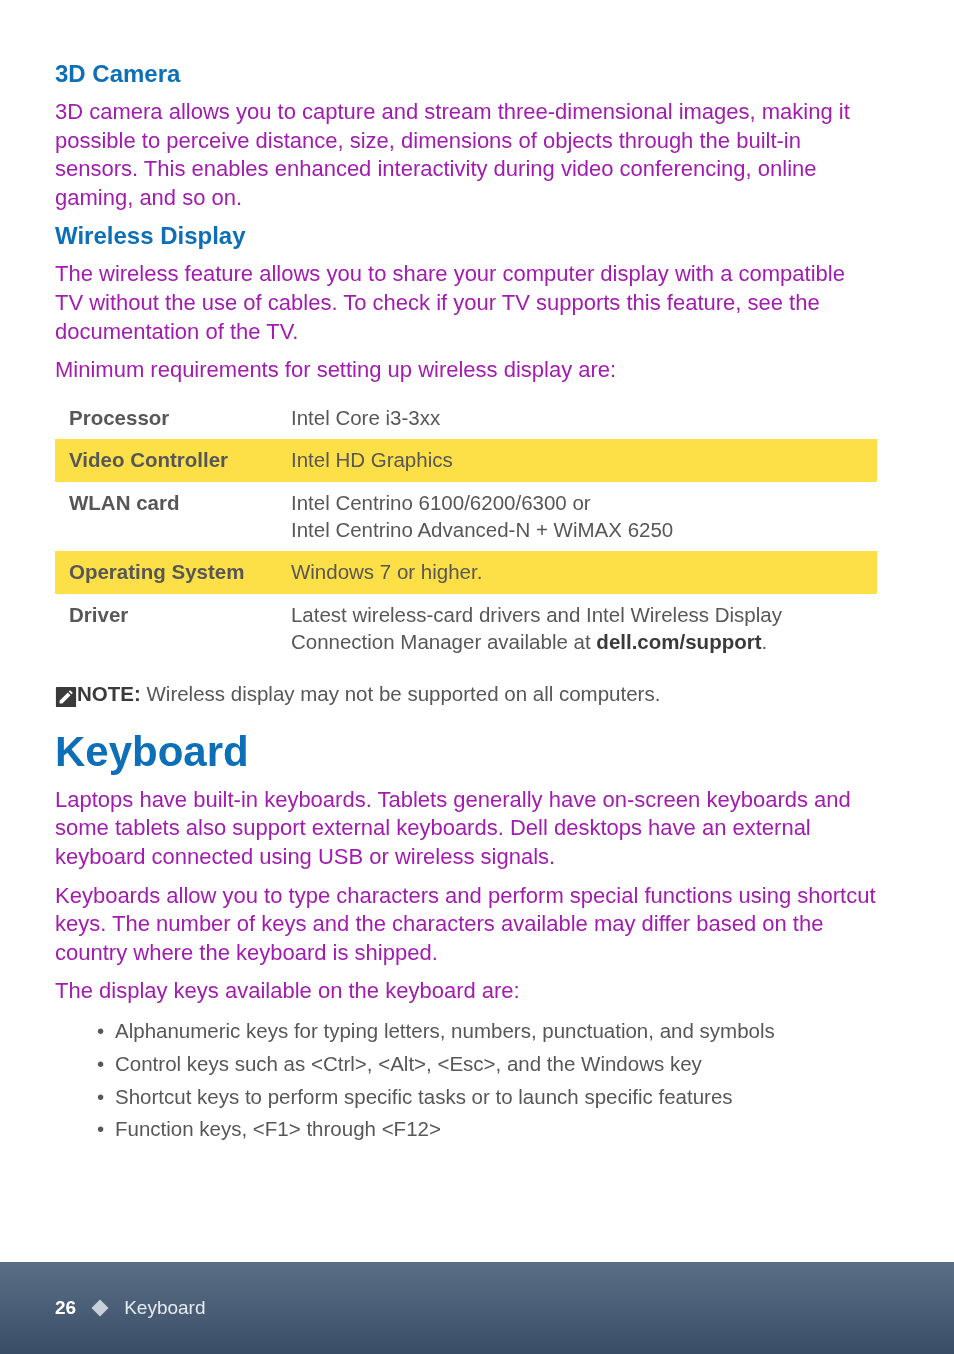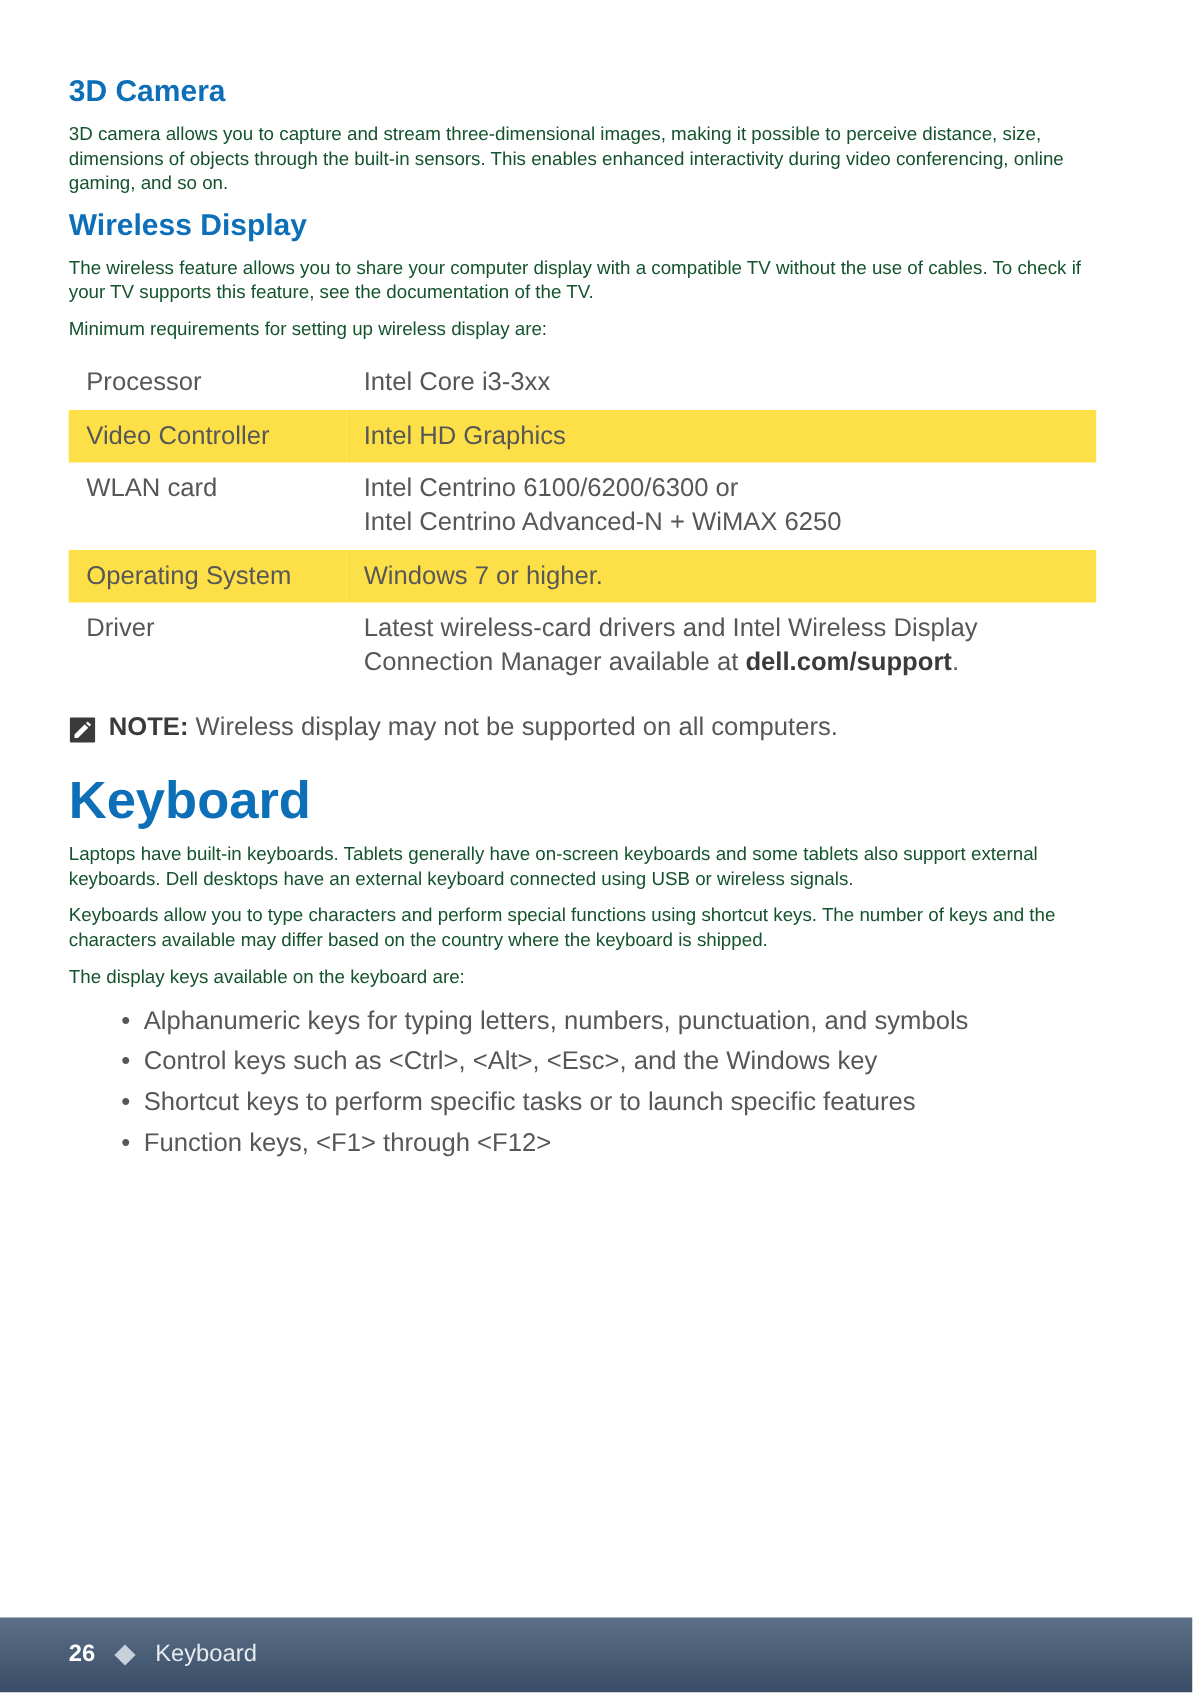--- a/index.html
+++ b/index.html
@@ -13,46 +13,45 @@
     .content {
       padding: 60px 77px 0 55px;
     }
     .h3-blue {
       color: #0d6fb8;
       font-weight: 700;
       font-size: 24px;
       margin-bottom: 10px;
     }
     .body-text {
-      font-size: 15px;
+      font-size: 22px;
       line-height: 1.3;
-      color: #14532d;
+      color: #a21caf;
       margin-bottom: 10px;
     }
     .section-gap { margin-top: 4px; }
     table {
       width: 100%;
       border-collapse: collapse;
       margin-top: 12px;
       margin-bottom: 18px;
       font-size: 20.5px;
       color: #575757;
     }
     td {
       padding: 8px 10px 8px 14px;
       vertical-align: top;
       line-height: 1.3;
     }
-    td.col1 { width: 27%; }
+    td.col1 { width: 27%; font-weight: bold; }
     tr.shaded { background: #fde047; }
     .bold-inline { font-weight: 700; color: #3a3a3a; }
     .note-row {
       display: flex;
-      align-items: center;
-      gap: 10px;
+      align-items: flex-end;
       margin-top: 6px;
       margin-bottom: 20px;
     }
     .note-icon {
       flex: 0 0 auto;
       width: 22px;
       height: 22px;
       margin-top: 2px;
     }
     .note-text {
@@ -84,21 +83,21 @@
       position: absolute;
       left: 0;
       top: 0;
       color: #575757;
     }
     .footer-bar {
       position: absolute;
       left: 0;
       right: 0;
       bottom: 0;
-      height: 60px;
+      height: 92px;
       background: linear-gradient(to bottom, #5b6f87, #3a4d66);
       color: #ffffff;
       display: flex;
       align-items: center;
       padding-left: 55px;
       gap: 18px;
       font-size: 19px;
     }
     .footer-page { font-weight: 600; }
     .footer-diamond {

